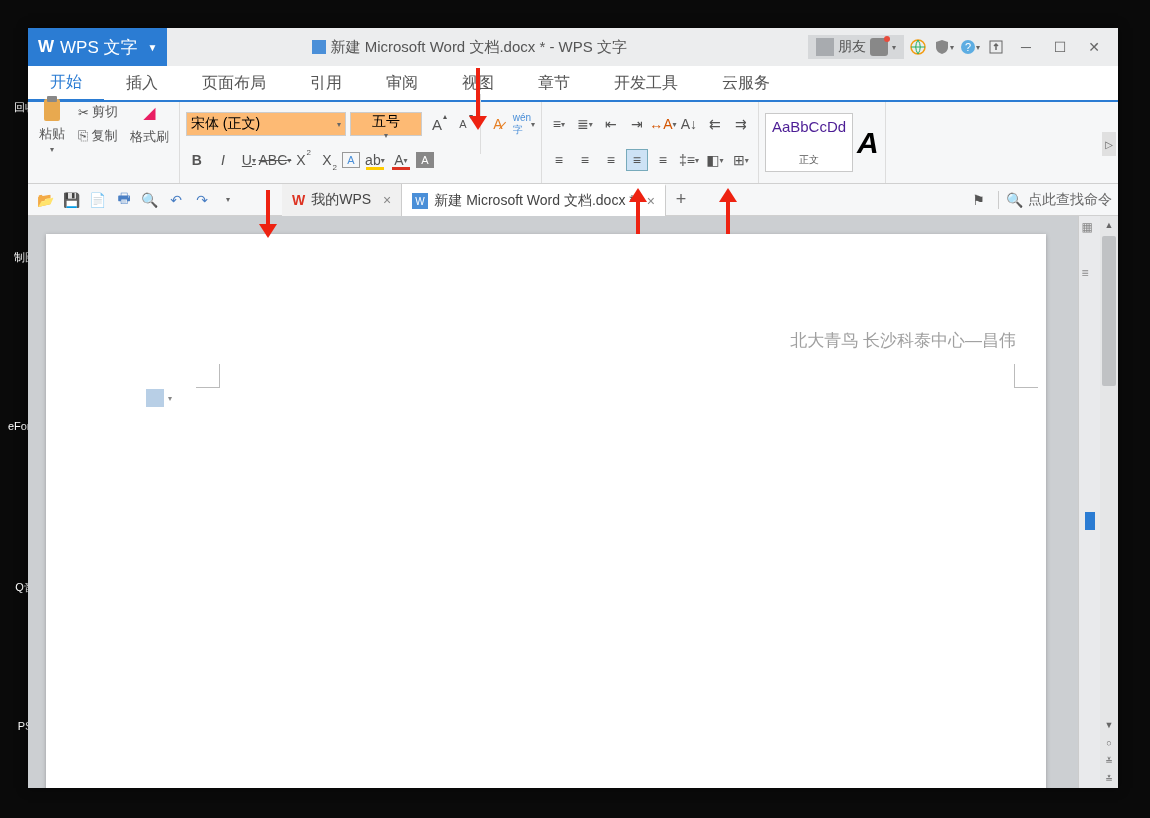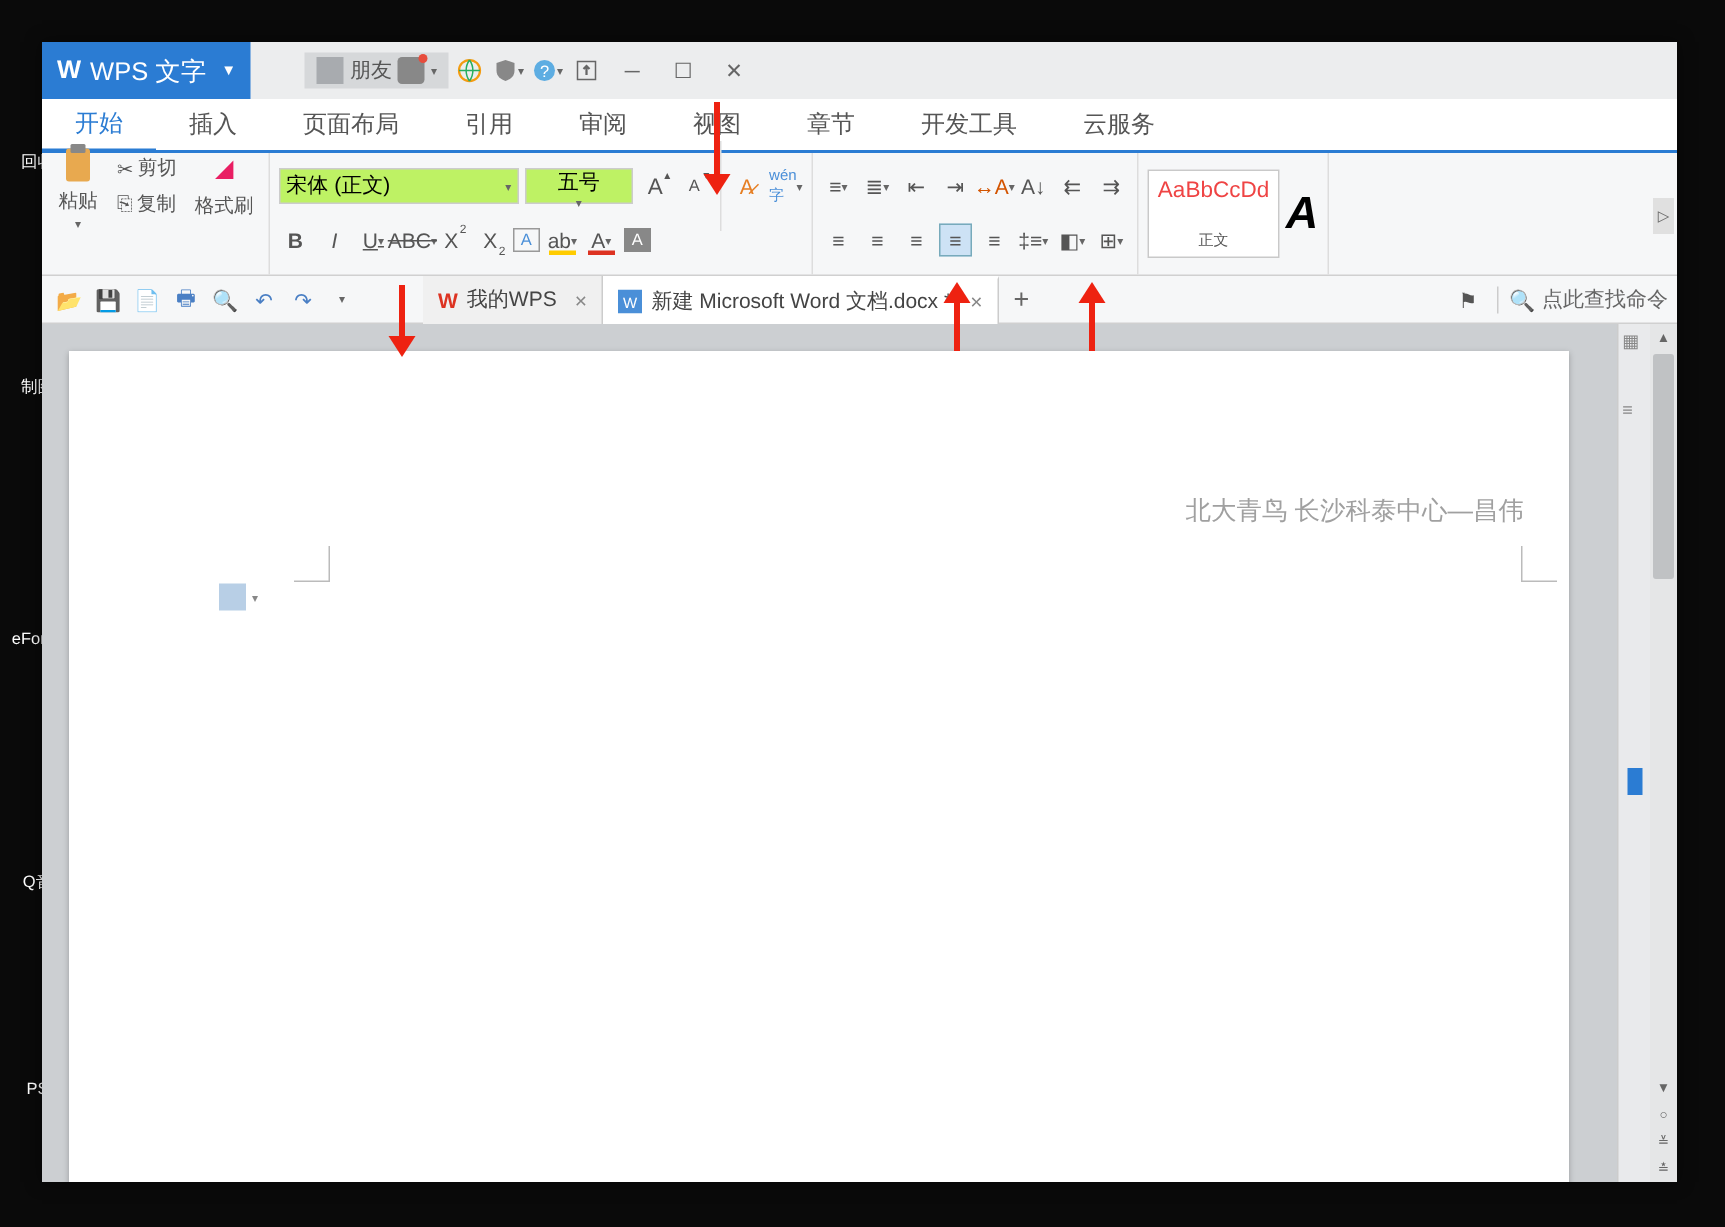--- a/index.html
+++ b/index.html
@@ -22,36 +22,36 @@
 .win-btn { width: 32px; height: 24px; display: flex; align-items: center; justify-content: center; color: #666; cursor: pointer; font-size: 14px; }
 .tabs-ribbon { height: 36px; background: #fff; display: flex; align-items: stretch; border-bottom: 2px solid #2b7cd3; padding-left: 0; }
 .ribbon-tab { padding: 0 22px; display: flex; align-items: center; color: #555; font-size: 16px; cursor: pointer; }
 .ribbon-tab.active { color: #2b7cd3; border-bottom: 3px solid #2b7cd3; margin-bottom: -2px; }
 .ribbon { height: 82px; background: #f6f7f8; display: flex; border-bottom: 1px solid #d0d0d0; position: relative; }
 .ribbon-group { display: flex; flex-direction: column; padding: 4px 6px; border-right: 1px solid #ddd; }
 .rg-row { display: flex; align-items: center; gap: 4px; height: 36px; }
 .rbtn-big { display: flex; flex-direction: column; align-items: center; justify-content: center; padding: 2px 4px; cursor: pointer; gap: 2px; font-size: 13px; color: #555; }
 .rbtn-big-icon { width: 28px; height: 28px; display: flex; align-items: center; justify-content: center; }
 .rbtn-sm { display: flex; align-items: center; gap: 3px; padding: 2px 4px; cursor: pointer; color: #555; font-size: 13px; }
-.font-select { border: 1px solid #ccc; background: #bef264; height: 24px; padding: 0 4px; font-size: 14px; display: flex; align-items: center; justify-content: space-between; }
+.font-select { border: 1px solid #ccc; background: #fdba74; height: 24px; padding: 0 4px; font-size: 14px; display: flex; align-items: center; justify-content: space-between; }
 .font-name { width: 160px; }
 .font-size { width: 72px; flex-direction: column; }
 .drop-arrow { font-size: 8px; color: #666; }
 .icon-btn { width: 22px; height: 22px; display: flex; align-items: center; justify-content: center; cursor: pointer; color: #555; font-size: 14px; position: relative; }
 .icon-btn.underline { text-decoration: underline; }
 .icon-btn.strike { text-decoration: line-through; }
 .icon-btn sup { font-size: 8px; position: absolute; top: -1px; right: 1px; }
 .icon-btn sub { font-size: 8px; position: absolute; bottom: -1px; right: 1px; }
 .icon-btn.boxed { border: 1px solid #999; width: 18px; height: 16px; font-size: 11px; }
 .icon-btn.grey-bg { background: #888; color: #fff; width: 18px; height: 16px; font-size: 11px; }
 .icon-btn .red-bar { position: absolute; bottom: 1px; left: 2px; right: 2px; height: 3px; background: #d32; }
 .icon-btn .yellow-bar { position: absolute; bottom: 1px; left: 2px; right: 2px; height: 3px; background: #fc0; }
 .sep { width: 1px; height: 60px; background: #ddd; margin: 8px 2px; }
 .style-box { border: 1px solid #c9c9c9; background: #fff; padding: 4px 6px; text-align: center; font-size: 13px; min-width: 80px; cursor: pointer; }
-.style-sample { font-size: 15px; color: #ef4444; }
+.style-sample { font-size: 15px; color: #4c1d95; }
 .style-name { font-size: 10px; color: #555; margin-top: 18px; }
 .expand-arrow { position: absolute; right: 2px; top: 30px; width: 14px; height: 24px; background: #e0e0e0; display: flex; align-items: center; justify-content: center; font-size: 10px; color: #666; cursor: pointer; }
 .qat { height: 32px; background: #f6f7f8; display: flex; align-items: center; padding: 0 6px; gap: 2px; border-bottom: 1px solid #d0d0d0; }
 .qat-btn { width: 24px; height: 24px; display: flex; align-items: center; justify-content: center; color: #4a7fc4; cursor: pointer; font-size: 14px; }
 .doc-tabs { display: flex; align-items: stretch; height: 32px; margin-left: 40px; }
 .doc-tab { display: flex; align-items: center; gap: 6px; padding: 0 10px; border-right: 1px solid #ccc; font-size: 14px; color: #444; cursor: pointer; background: #f0f0f0; }
 .doc-tab.active { background: #fff; border-top: 2px solid #fff; }
 .doc-tab-close { font-size: 14px; color: #888; cursor: pointer; margin-left: 6px; }
 .doc-tab-add { width: 30px; display: flex; align-items: center; justify-content: center; font-size: 18px; color: #666; cursor: pointer; }
 .qat-right { margin-left: auto; display: flex; align-items: center; gap: 8px; color: #666; font-size: 14px; }
@@ -89,20 +89,24 @@
 </div>
 
 <div class="window">
 
   <div class="titlebar">
     <div class="wps-badge">
       <span class="wps-badge-icon">W</span>
       <span>WPS 文字</span>
       <span class="wps-badge-drop">▼</span>
     </div>
+    <div class="title-text">
+      <span class="title-doc-icon"></span>
+      <span>新建 Microsoft Word 文档.docx * - WPS 文字</span>
+    </div>
     <div class="title-right">
       <div class="user-box">
         <span class="user-avatar"></span>
         <span>朋友</span>
         <span class="user-notif"></span>
         <span class="drop-arrow">▾</span>
       </div>
       <div class="title-icon-btn">
           <svg width="18" height="18" viewBox="0 0 18 18">
             <circle cx="9" cy="9" r="7" fill="none" stroke="#f39c12" stroke-width="1.5"></circle>

